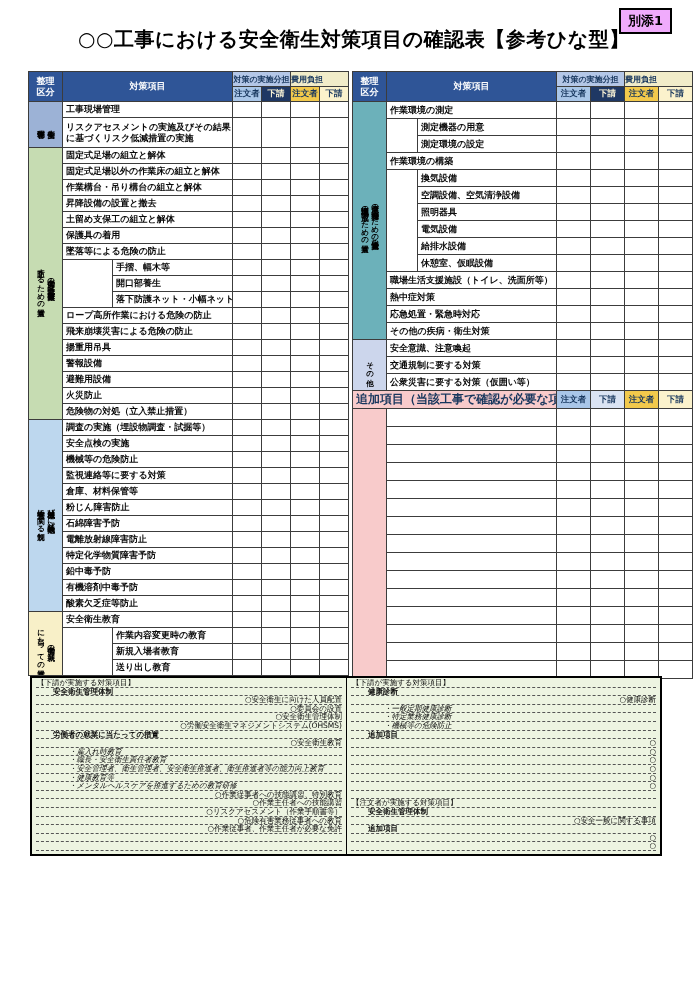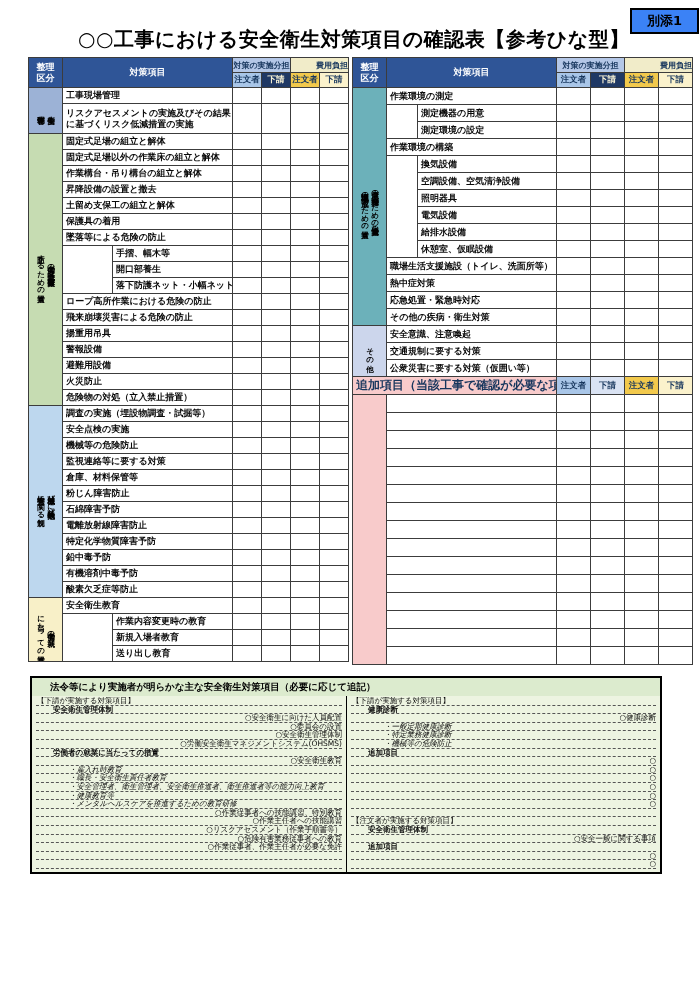--- a/index.html
+++ b/index.html
@@ -1,32 +1,32 @@
 <!DOCTYPE html>
 <html><head>
 <meta charset="utf-8">
 <style>
   * { margin:0; padding:0; box-sizing:border-box; }
   body { background:#888; font-family:"DejaVu Sans", sans-serif; }
   .page { position:relative; width:700px; height:999px; background:#ffffff; margin:0 auto; overflow:hidden; }
 
-  .attach-box { position:absolute; top:8px; right:1px; border:2px solid #000; padding:2px 15px; font-size:13px; font-weight:bold; color:#000; background:#3b82f6; }
+  .attach-box { position:absolute; top:8px; right:28px; border:2px solid #000; padding:2px 7px; font-size:13px; font-weight:bold; color:#000; background:#f0abfc; }
   .title { position:absolute; top:26px; left:30px; font-size:20px; font-weight:bold; color:#000; letter-spacing:0.5px; white-space:nowrap;margin-left:48px; }
 
   .tables { position:absolute; top:57px; left:28px; }
   table { border-collapse:collapse; table-layout:fixed; }
   #t-left { position:absolute; left:0; top:0; width:320px; }
   #t-right { position:absolute; left:324px; top:0; width:340px; }
   td, th { border:1px solid #3c3c3c; overflow:hidden; padding:0; }
-  table { border:1.5px solid #000; }
+  table { border:1.5px solid #000;margin-top:14px; }
 
   th { font-weight:bold; }
   .hd-navy { background:#2F5597; color:#fff; font-size:9px; line-height:1.2; white-space:pre; text-align:center; }
   .hd-impl { background:#B4C7E7; color:#17365D; font-size:8px; }
-  .hd-cost { background:#F1ECC9; color:#17365D; font-size:8px; text-align:right; }
+  .hd-cost { background:#F1ECC9; color:#17365D; font-size:8px; text-align:left; }
   .hd-ord-b { background:#A9C6E8; color:#17365D; font-size:8.5px; text-align:center; }
   .hd-sub-n { background:#1F3864; color:#FDF6D8; font-size:8.5px; text-align:center; }
   .hd-ord-g { background:#F2C94C; color:#17365D; font-size:8.5px; text-align:center; }
   .hd-sub-y { background:#FBF2CC; color:#17365D; font-size:8.5px; text-align:center; }
   .h1r { height:15px; } .h2r { height:15px; }
 
   .rL td { height:16px; }
   .rLt td { height:30px; }
   .rR td { height:17px; }
   .rE td { height:18px; }
@@ -617,21 +617,20 @@
             <td class="check"></td>
             <td class="check"></td>
             <td class="check"></td>
             <td class="check"></td>
           </tr>
         </tbody>
       </table>
   </div>
 
   <div class="legal-box">
-    <div class="legal-title">法令等により実施者が明らかな主な安全衛生対策項目（必要に応じて追記）</div>
     <div class="legal-cols">
       <div class="legal-col left" id="legal-left">
           <div class="lrow s-h"><span>【下請が実施する対策項目】</span></div>
           <div class="lrow s-b"><span>安全衛生管理体制</span></div>
           <div class="lrow s-i"><span>○安全衛生に向けた人員配置</span></div>
           <div class="lrow s-i"><span>○委員会の設置</span></div>
           <div class="lrow s-i"><span>○安全衛生管理体制</span></div>
           <div class="lrow s-i"><span>○労働安全衛生マネジメントシステム(OHSMS)</span></div>
           <div class="lrow s-b"><span>労働者の就業に当たっての措置</span></div>
           <div class="lrow s-i"><span>○安全衛生教育</span></div>

